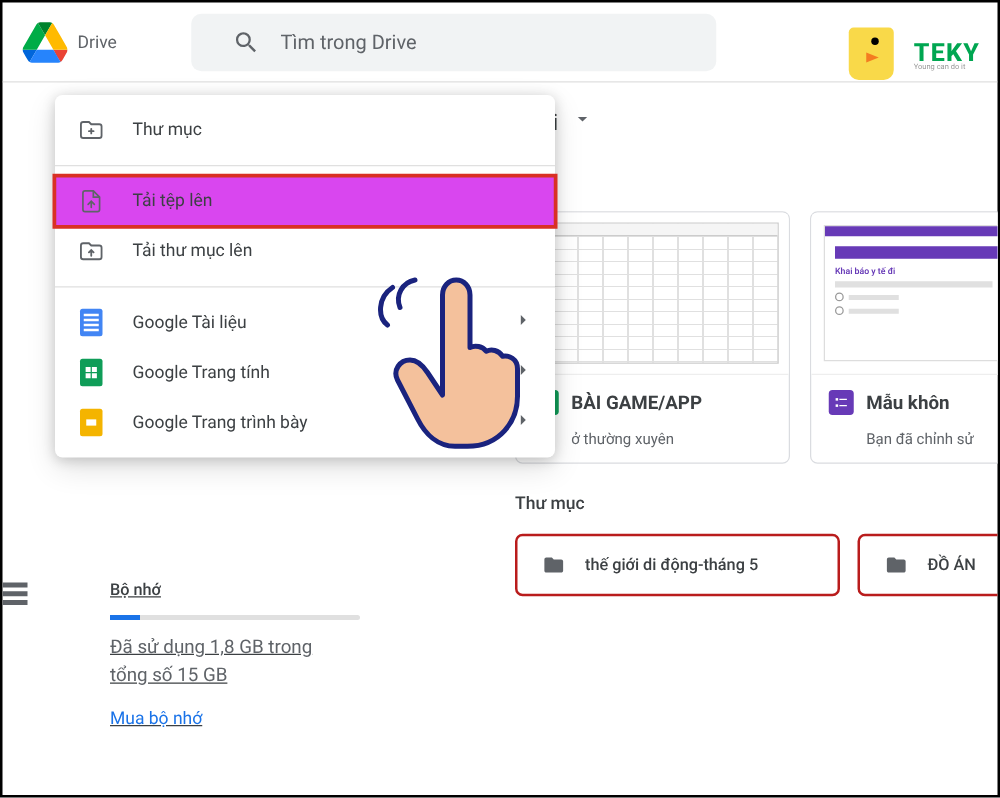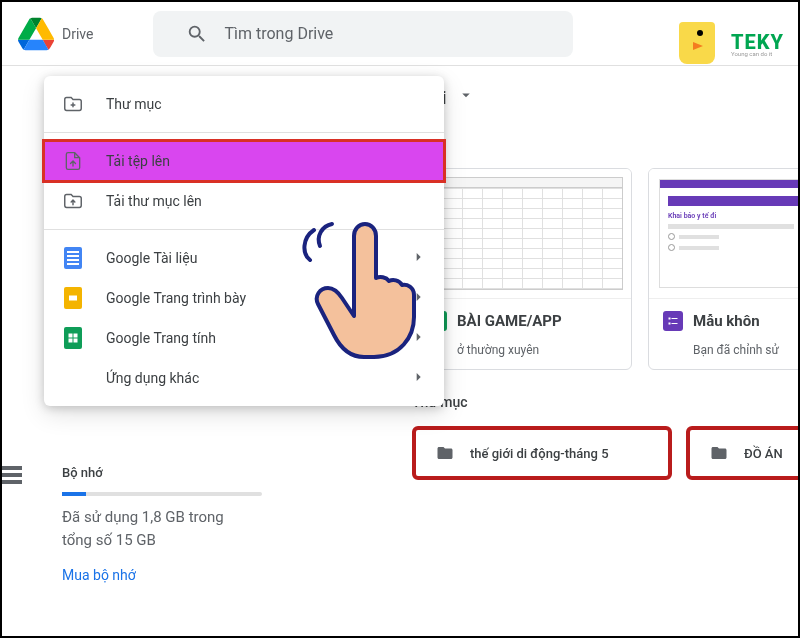--- a/index.html
+++ b/index.html
@@ -110,21 +110,21 @@
   .mini-radio span{ height:4px; width:40px; background:#e0e0e0;}
   .tile-footer { display:flex; align-items:center; gap:10px; padding:12px 14px;}
   .tile-icon-sheet{ width:20px;height:20px;background:#0f9d58;border-radius:3px;display:flex;align-items:center;justify-content:center;}
   .tile-icon-sheet svg{width:12px;height:12px;}
   .tile-icon-form{ width:20px;height:20px;background:#673ab7;border-radius:3px;display:flex;align-items:center;justify-content:center;}
   .tile-title{ font-size:15px; font-weight:700; color:#3c4043;}
   .tile-sub{ font-size:12px; color:#5f6368; padding:0 14px 12px 44px;}
 
   .chip-row{ display:flex; gap:14px; margin-left:390px; margin-top:6px;}
   .chip{
-    border:4px solid #b91c1c; border-radius:6px; padding:14px 18px;
+    border:2px solid #b91c1c; border-radius:6px; padding:14px 18px;
     display:flex; align-items:center; gap:14px; min-width:260px;
     font-size:13px; color:#3c4043; font-weight:500;
   }
   .folder-icon{ width:22px; height:18px; }
 
   
   .context-menu {
     position:absolute; top: 10px; left: 22px;
     width: 400px; background:#fff; border-radius:6px;
     box-shadow: 0 2px 10px rgba(0,0,0,.18), 0 8px 24px rgba(0,0,0,.12);
@@ -147,21 +147,21 @@
   .menu-icon{ width:22px; display:flex; justify-content:center; color:#5f6368;}
   .menu-item .chev{ margin-left:auto; color:#5f6368;}
   .docs-icon{width:18px;height:22px;border-radius:2px;display:flex;flex-direction:column;justify-content:center;padding:3px;gap:2px;}
   .docs-icon.blue{background:#4285f4;}
   .docs-icon.green{background:#0f9d58;}
   .docs-icon.orange{background:#f4b400;}
   .docs-icon i{height:2px;background:#fff;}
 
   
   .storage-block{
-    position:absolute; left:60px; top:463px; width:200px;
+    position:absolute; left:86px; top:463px; width:200px;text-decoration:underline;
   }
   .storage-title{ font-size:13px; color:#3c4043; margin-bottom:12px; font-weight:500;}
   .storage-bar{ height:4px; background:#e0e0e0; border-radius:2px; margin-bottom:10px; position:relative;}
   .storage-fill{ position:absolute; left:0; top:0; height:100%; width:12%; background:#1a73e8;}
   .storage-text{ font-size:15px; color:#5f6368; line-height:1.5;}
   .storage-buy{ font-size:14px; color:#1a73e8; margin-top:16px; cursor:pointer;}
 
   
   .hand{
     position:absolute; top: 150px; left: 280px; z-index:30;
@@ -335,59 +335,50 @@
         <span>Google Tài liệu</span>
         <span class="chev">
           <svg width="16" height="16" viewBox="0 0 24 24" fill="#5f6368">
               <path d="M10 6l6 6-6 6z"></path>
             </svg>
         </span>
       </div>
 
       <div class="menu-item">
         <span class="menu-icon">
+          <span class="docs-icon green">
+            <svg width="12" height="14" viewBox="0 0 24 24" fill="#fff">
+                <path d="M3 3h8v8H3zM13 3h8v8h-8zM3 13h8v8H3zM13 13h8v8h-8z"></path>
+              </svg>
+          </span>
+        </span>
+        <span>Google Trang tính</span>
+        <span class="chev">
+          <svg width="16" height="16" viewBox="0 0 24 24" fill="#5f6368">
+              <path d="M10 6l6 6-6 6z"></path>
+            </svg>
+        </span>
+      </div>
+
+      <div class="menu-item">
+        <span class="menu-icon">
           <span class="docs-icon orange">
             <svg width="12" height="14" viewBox="0 0 24 24" fill="#fff">
                 <rect x="4" y="7" width="16" height="10"></rect>
               </svg>
           </span>
         </span>
         <span>Google Trang trình bày</span>
         <span class="chev">
           <svg width="16" height="16" viewBox="0 0 24 24" fill="#5f6368">
               <path d="M10 6l6 6-6 6z"></path>
             </svg>
         </span>
       </div>
 
-      <div class="menu-item">
-        <span class="menu-icon">
-          <span class="docs-icon green">
-            <svg width="12" height="14" viewBox="0 0 24 24" fill="#fff">
-                <path d="M3 3h8v8H3zM13 3h8v8h-8zM3 13h8v8H3zM13 13h8v8h-8z"></path>
-              </svg>
-          </span>
-        </span>
-        <span>Google Trang tính</span>
-        <span class="chev">
-          <svg width="16" height="16" viewBox="0 0 24 24" fill="#5f6368">
-              <path d="M10 6l6 6-6 6z"></path>
-            </svg>
-        </span>
-      </div>
-
-      <div class="menu-item">
-        <span class="menu-icon"></span>
-        <span>Ứng dụng khác</span>
-        <span class="chev">
-          <svg width="16" height="16" viewBox="0 0 24 24" fill="#5f6368">
-              <path d="M10 6l6 6-6 6z"></path>
-            </svg>
-        </span>
-      </div>
     </div>
 
     <div class="hand">
       <svg width="140" height="150" viewBox="0 0 140 150">
         <g stroke="#1a237e" stroke-width="4" fill="none" stroke-linecap="round">
           <path d="M18 30c-4-10 2-20 12-22"></path>
           <path d="M8 44c-8-6-8-22 4-30"></path>
         </g>
         <g stroke="#1a237e" stroke-width="4" fill="#f4c19c" stroke-linejoin="round">
           <path d="M52 20c0-7 5-12 11-12s11 5 11 12v42c4-2 10-1 13 3 4-2 10-1 13 4 5-1 12 2 12 10v22c0 20-14 40-40 40H62c-14 0-24-10-30-22L16 88c-4-8 2-16 10-16 6 0 10 4 14 10l12 18V20z"></path>

